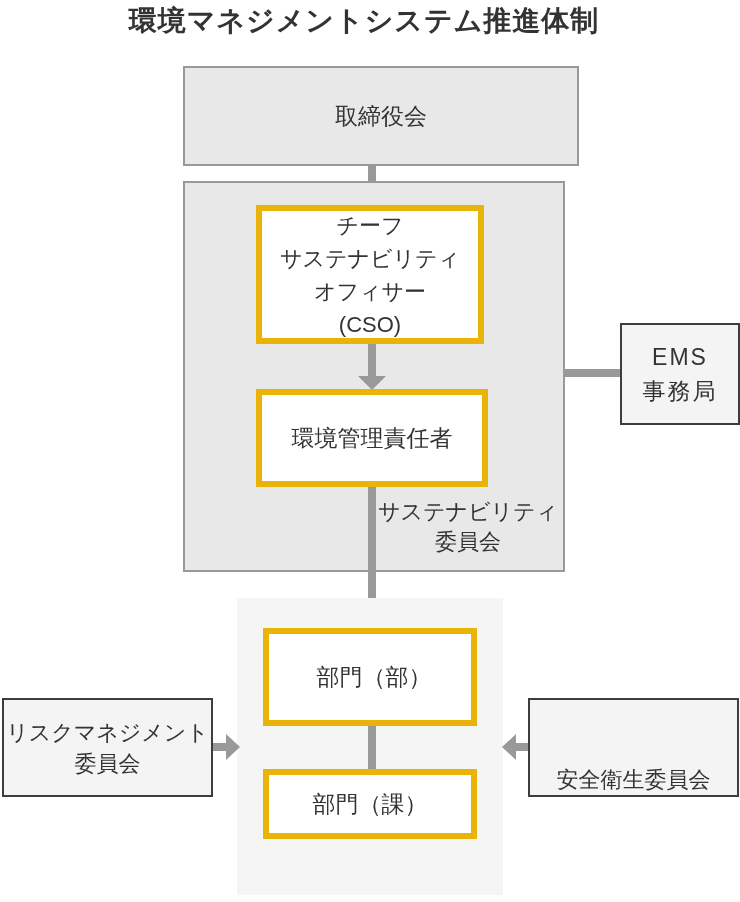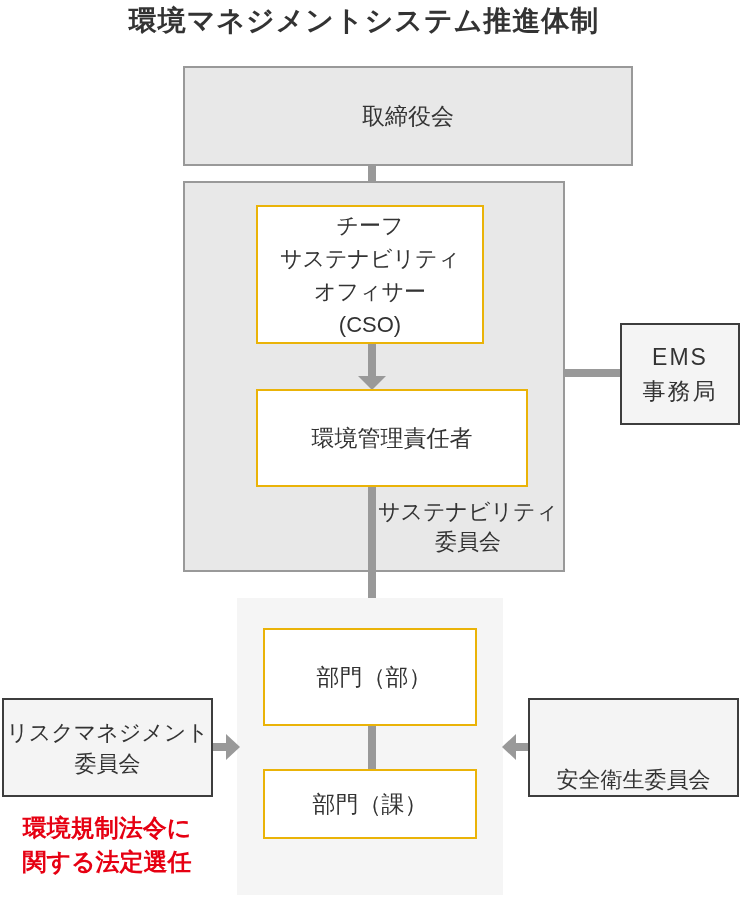--- a/index.html
+++ b/index.html
@@ -7,30 +7,30 @@
   .page{position:relative;width:740px;height:902px;background:#fff;overflow:hidden;}
 
   .title{position:absolute;left:0;top:2px;width:728px;text-align:center;
          font-size:28px;font-weight:bold;letter-spacing:1px;color:#333;}
 
   .box{position:absolute;box-sizing:border-box;display:flex;align-items:center;
        justify-content:center;text-align:center;font-size:23px;font-weight:500;
        color:#333;white-space:pre-line;}
 
   .gray-box{background:#e8e8e8;border:2px solid #999;}
-  .white-box{background:#fff;border:2px solid #eab308;}
+  .white-box{background:#fff;border:6px solid #eab308;}
   .light-box{background:#f4f4f4;border:2px solid #3d3d3d;}
 
   .group{position:absolute;box-sizing:border-box;background:#e8e8e8;border:2px solid #999;}
   .subgroup{position:absolute;background:#f5f5f5;}
 
-  .board{left:183px;top:66px;width:450px;height:100px;}
+  .board{left:183px;top:66px;width:396px;height:100px;}
   .group-main{left:183px;top:181px;width:382px;height:391px;}
   .cso{left:256px;top:205px;width:228px;height:139px;font-size:22px;line-height:33px;}
-  .envmgr{left:256px;top:389px;width:272px;height:98px;text-align:center;}
+  .envmgr{left:256px;top:389px;width:232px;height:98px;text-align:center;}
   .sus-label{position:absolute;left:376px;top:497px;width:184px;text-align:center;
              font-size:22px;font-weight:500;line-height:30px;color:#333;white-space:pre-line;}
   .subgroup-depts{left:237px;top:598px;width:266px;height:297px;}
   .dept-bu{left:263px;top:628px;width:214px;height:98px;padding-left:8px;}
   .dept-ka{left:263px;top:769px;width:214px;height:70px;}
   .ems{left:620px;top:323px;width:120px;height:102px;line-height:34px;letter-spacing:2px;}
   .risk{left:2px;top:698px;width:211px;height:99px;font-size:22px;line-height:31px;}
   .safety{left:528px;top:698px;width:211px;height:99px;font-size:22px;align-items:flex-end;}
 
   .stem{position:absolute;background:#999;}
@@ -113,16 +113,14 @@
   <div class="stem" style="left:213px;top:743px;width:13px;height:8px;"></div>
   <div class="head-right" style="left:226px;top:734px;"></div>
 
   <div class="box light-box safety">
     <span>安全衛生委員会</span>
   </div>
 
   <div class="head-left" style="left:502px;top:734px;"></div>
   <div class="stem" style="left:516px;top:743px;width:12px;height:8px;"></div>
 
-  <div class="red-note red-left">環境規制法令に
-関する法定選任</div>
 
 </div>
 
 </body></html>

